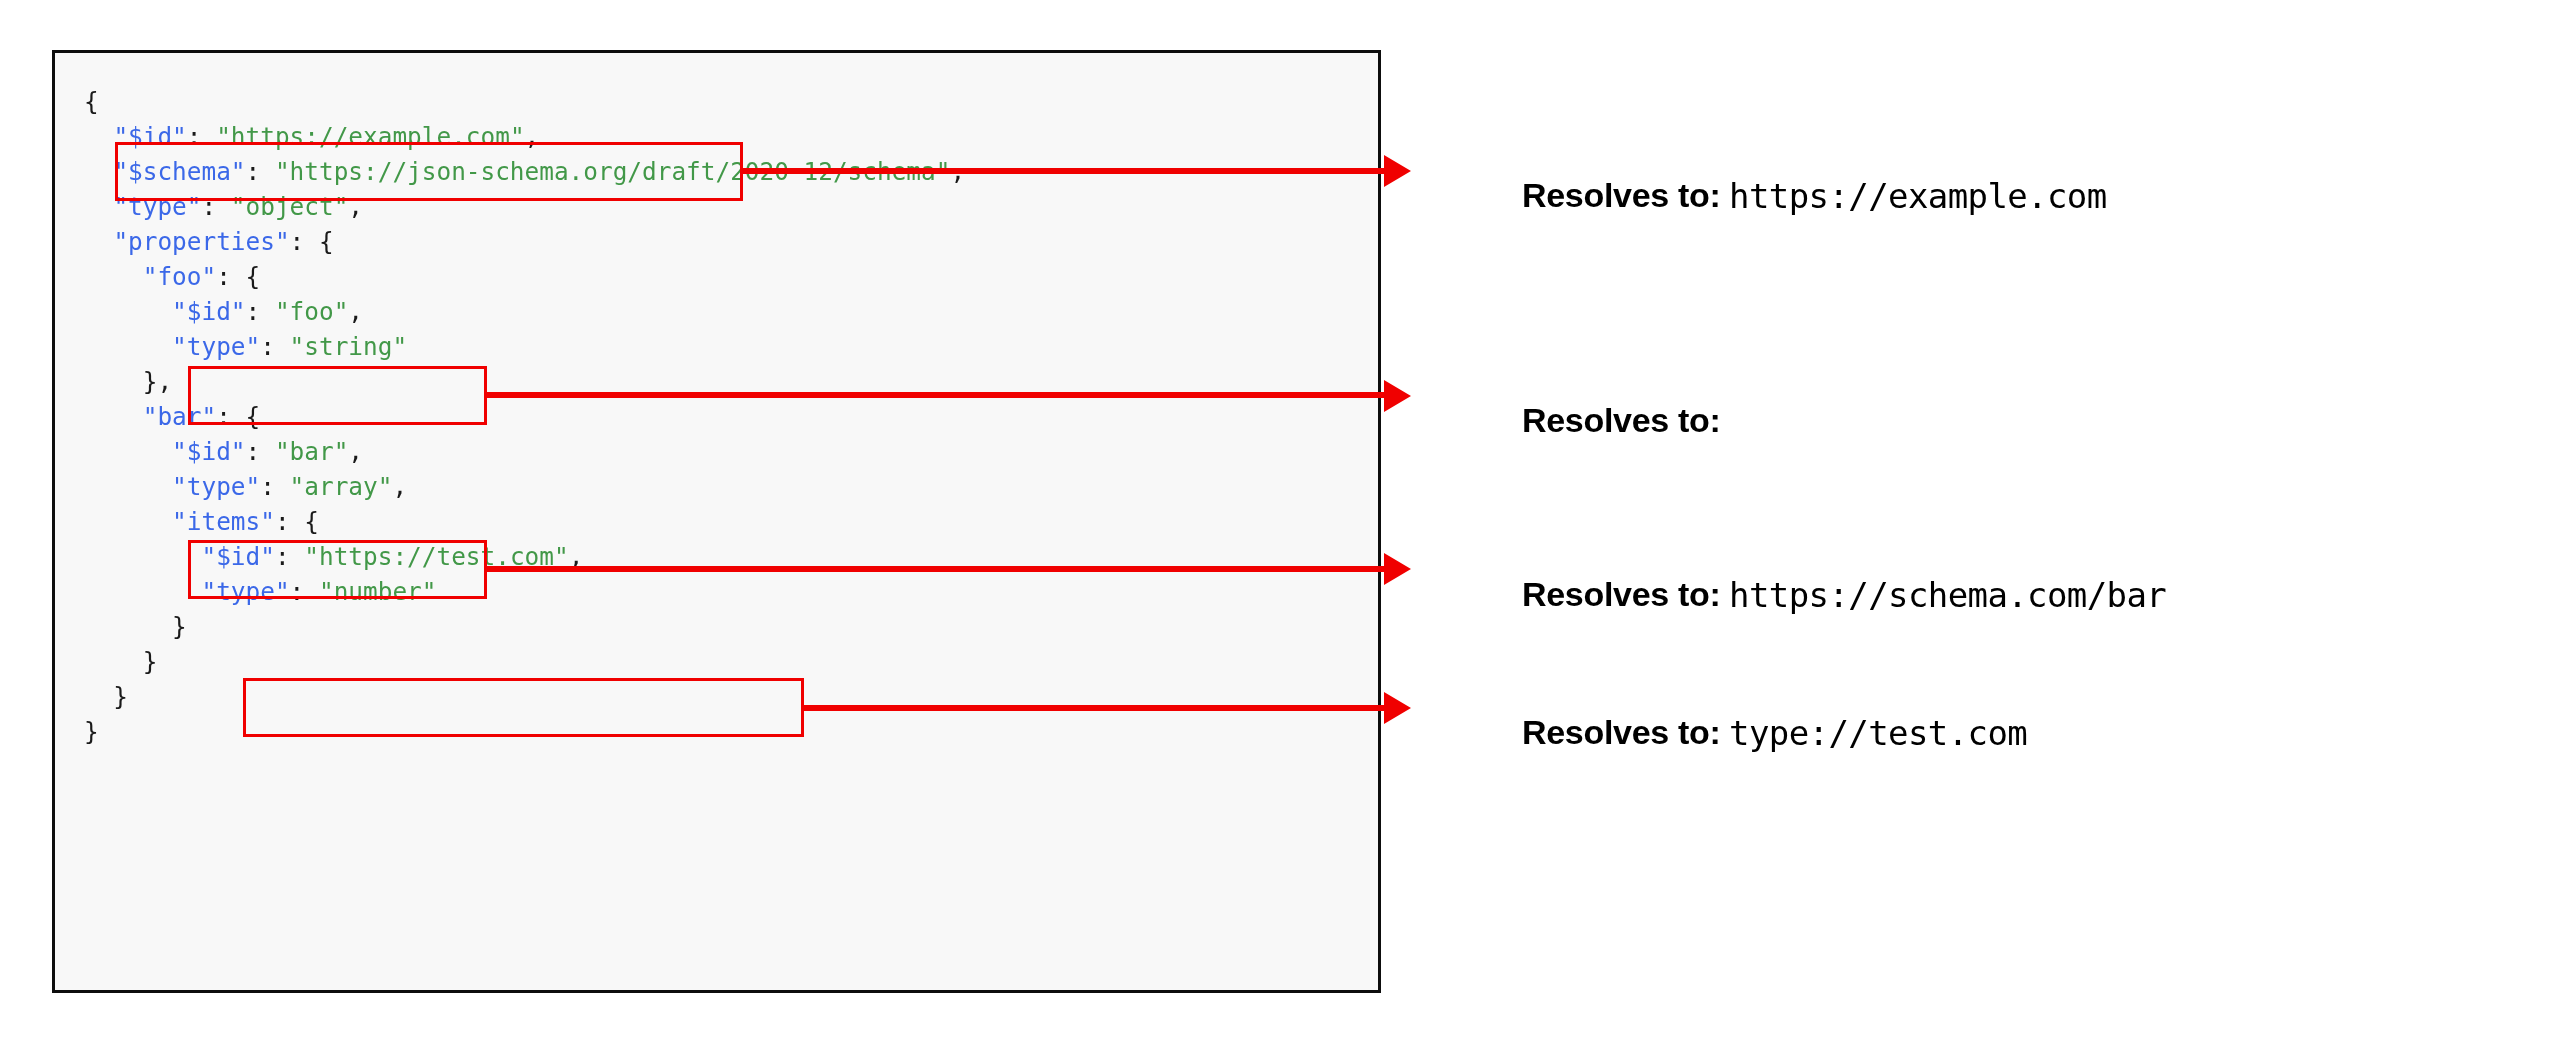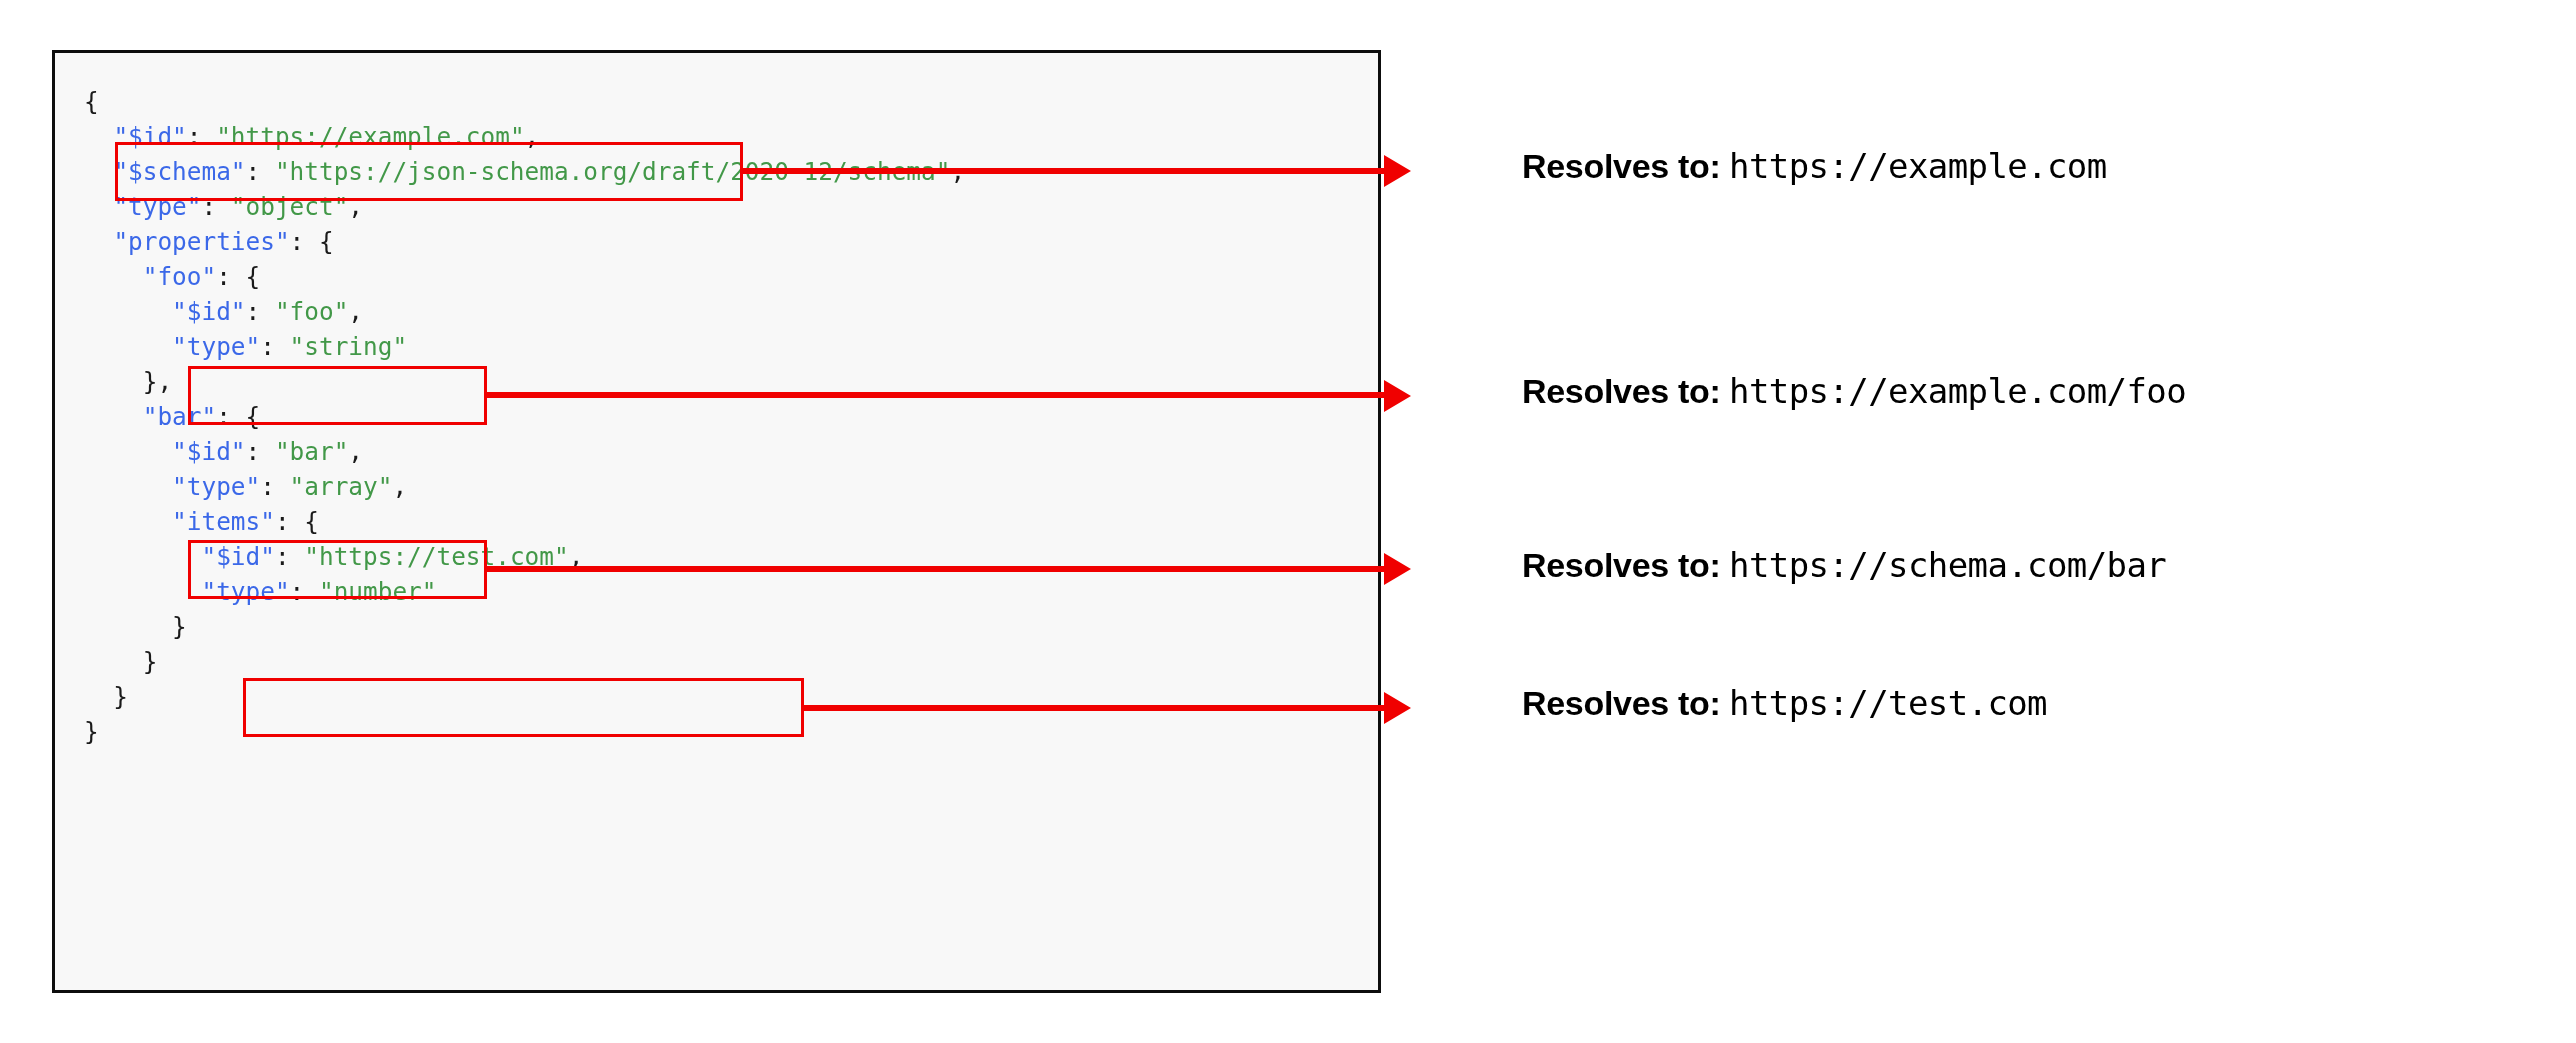--- a/index.html
+++ b/index.html
@@ -55,21 +55,22 @@
     border-top:16px solid transparent;
     border-bottom:16px solid transparent;
     border-left:27px solid #f00000;
   }
 
   
   .resolve-row{
     position:absolute;
     white-space:nowrap;
     display:flex;
-    align-items:center;
+    align-items:flex-start;
+    margin-top:30px;
   }
   .resolve-label{
     font-family:"Liberation Sans", sans-serif;
     font-weight:bold;
     font-size:34px;
     color:#000000;
     letter-spacing:-0.3px;
   }
   .resolve-url{
     font-family:"DejaVu Sans Mono","Liberation Mono",monospace;
@@ -92,30 +93,29 @@
     <div class="arrow-head" style="left: 1384px; top: 155px;"></div>
     <div class="resolve-row" style="left: 1522px; top: 146px;">
       <span class="resolve-label">Resolves to:</span>
       <span class="resolve-url">https://example.com</span>
     </div>
     <div class="hl-box" style="left: 188px; top: 366px; width: 299px; height: 59px;"></div>
     <div class="arrow-line" style="left: 487px; top: 392px; width: 897px;"></div>
     <div class="arrow-head" style="left: 1384px; top: 380px;"></div>
     <div class="resolve-row" style="left: 1522px; top: 371px;">
       <span class="resolve-label">Resolves to:</span>
-      <span class="resolve-url">https://example.com/foo</span>
     </div>
     <div class="hl-box" style="left: 188px; top: 540px; width: 299px; height: 59px;"></div>
     <div class="arrow-line" style="left: 487px; top: 566px; width: 897px;"></div>
     <div class="arrow-head" style="left: 1384px; top: 553px;"></div>
     <div class="resolve-row" style="left: 1522px; top: 545px;">
       <span class="resolve-label">Resolves to:</span>
       <span class="resolve-url">https://schema.com/bar</span>
     </div>
     <div class="hl-box" style="left: 243px; top: 678px; width: 561px; height: 59px;"></div>
     <div class="arrow-line" style="left: 804px; top: 705px; width: 580px;"></div>
     <div class="arrow-head" style="left: 1384px; top: 692px;"></div>
     <div class="resolve-row" style="left: 1522px; top: 683px;">
       <span class="resolve-label">Resolves to:</span>
-      <span class="resolve-url">https://test.com</span>
+      <span class="resolve-url">type://test.com</span>
     </div>
   </div>
 
 
 </body></html>

